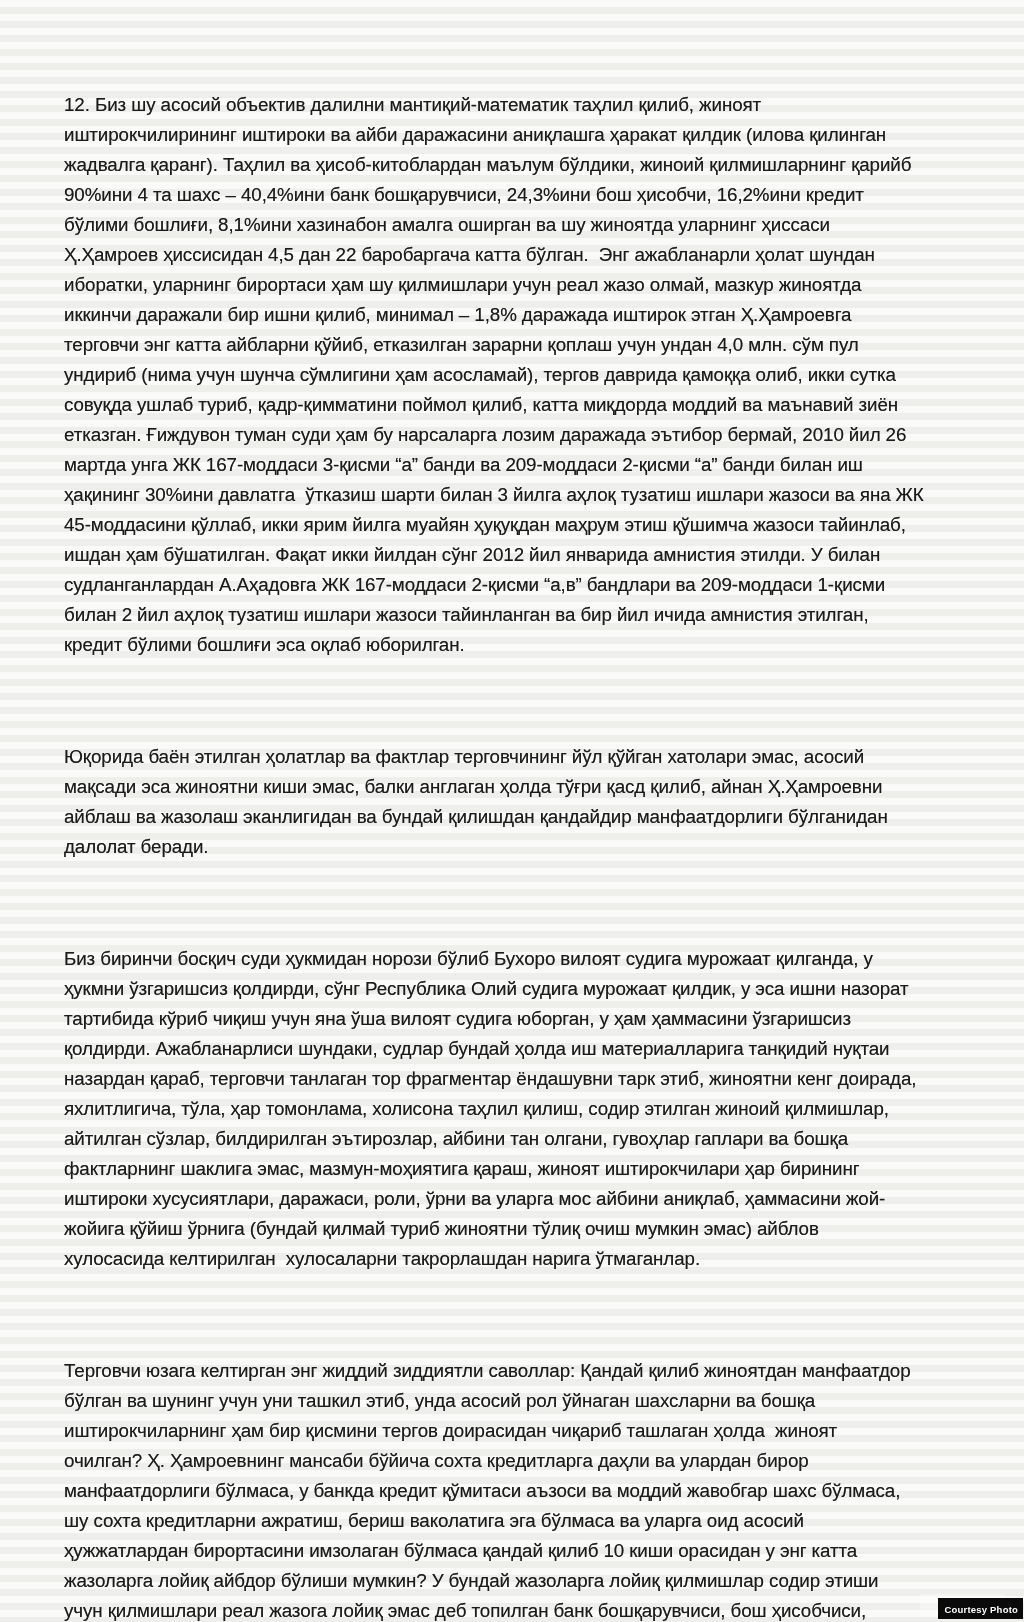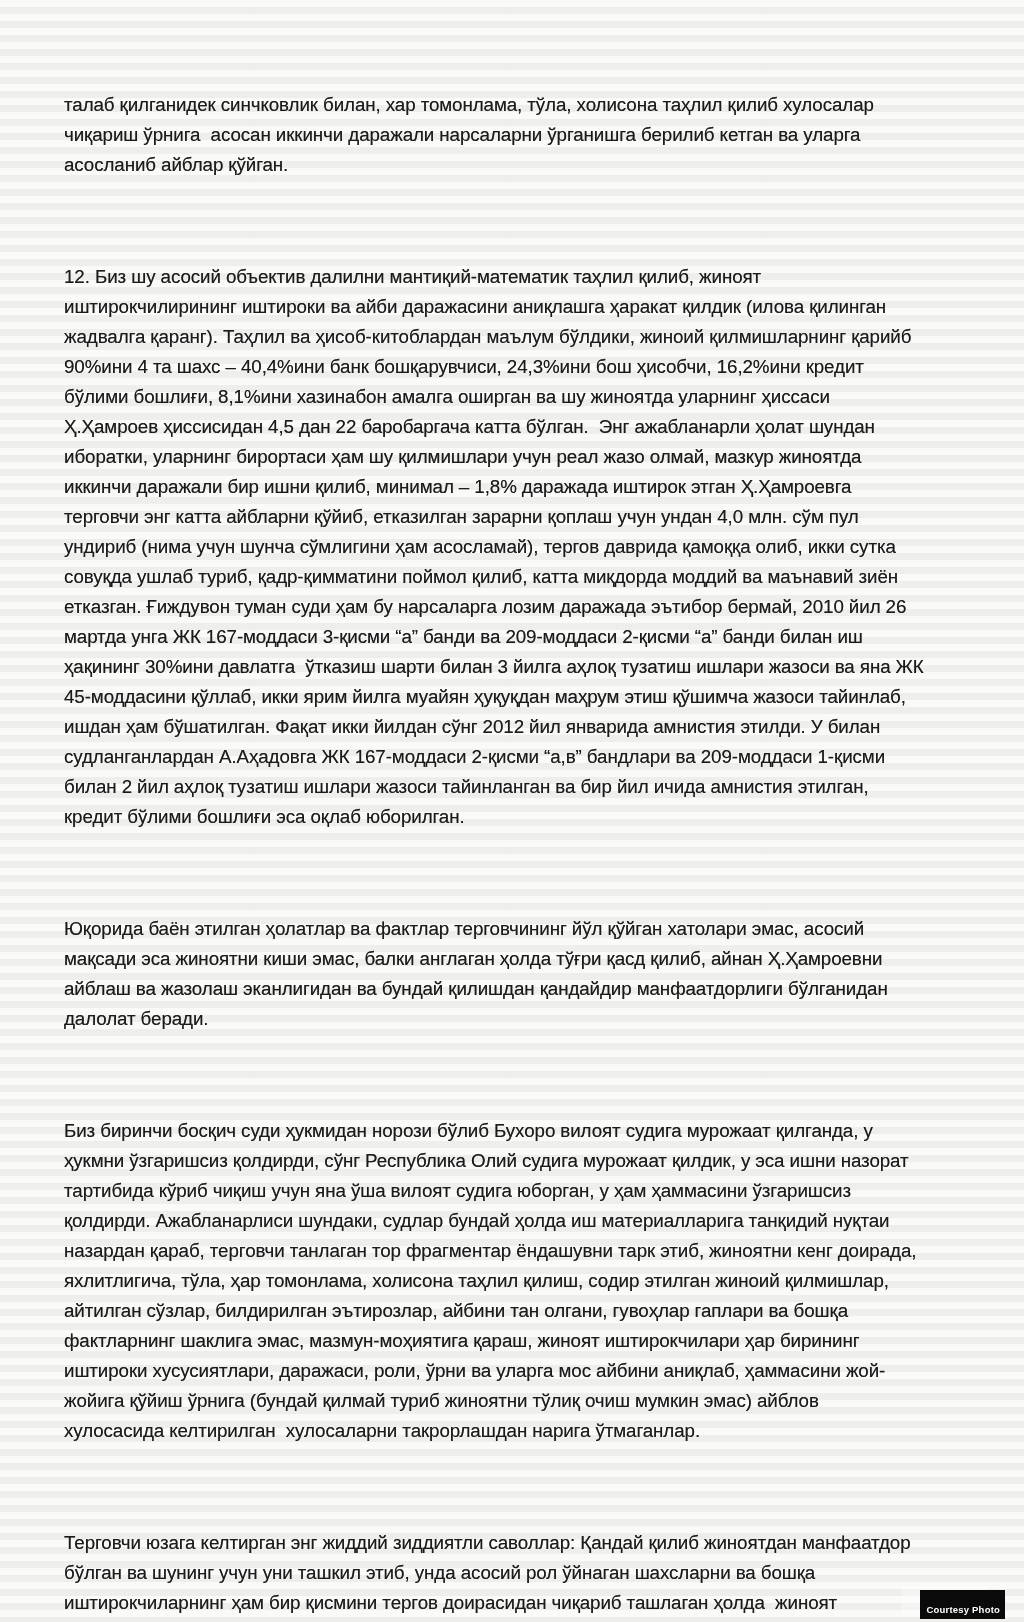--- a/index.html
+++ b/index.html
@@ -36,40 +36,37 @@
     overflow: hidden;
     letter-spacing: -0.1px;
   }
   .content p {
     margin: 0 0 22px 0;
     padding: 0;
     text-shadow: 0 0 0.6px rgba(20,20,20,0.55); 
   }
   .watermark {
     position: absolute;
-    right: 19px;
+    right: 1px;
     bottom: 3px;
     background: #0a0a0a;
     color: #ffffff;
     font-weight: bold;
     font-size: 9.5px;
     line-height: 12px;
-    padding: 14px 5px 3px 6px;
+    padding: 6px 5px 3px 6px;
     letter-spacing: 0.2px;
     box-shadow: -18px -4px 0 0 rgba(255,255,255,0.35);
   }
 </style>
 </head>
 <body>
 
 <div class="page" style="background-color: rgb(245, 245, 243);">
   <div class="content" style="color: rgb(27, 27, 27);">
-    <p>талаб қилганидек синчковлик билан, хар томонлама, тўла, холисона таҳлил қилиб хулосалар
-чиқариш ўрнига  асосан иккинчи даражали нарсаларни ўрганишга берилиб кетган ва уларга
-асосланиб айблар қўйган.</p>
     <p>12. Биз шу асосий объектив далилни мантиқий-математик таҳлил қилиб, жиноят
 иштирокчилирининг иштироки ва айби даражасини аниқлашга ҳаракат қилдик (илова қилинган
 жадвалга қаранг). Таҳлил ва ҳисоб-китоблардан маълум бўлдики, жиноий қилмишларнинг қарийб
 90%ини 4 та шахс – 40,4%ини банк бошқарувчиси, 24,3%ини бош ҳисобчи, 16,2%ини кредит
 бўлими бошлиғи, 8,1%ини хазинабон амалга оширган ва шу жиноятда уларнинг ҳиссаси
 Ҳ.Ҳамроев ҳиссисидан 4,5 дан 22 баробаргача катта бўлган.  Энг ажабланарли ҳолат шундан
 иборатки, уларнинг бирортаси ҳам шу қилмишлари учун реал жазо олмай, мазкур жиноятда
 иккинчи даражали бир ишни қилиб, минимал – 1,8% даражада иштирок этган Ҳ.Ҳамроевга
 терговчи энг катта айбларни қўйиб, етказилган зарарни қоплаш учун ундан 4,0 млн. сўм пул
 ундириб (нима учун шунча сўмлигини ҳам асосламай), тергов даврида қамоққа олиб, икки сутка

